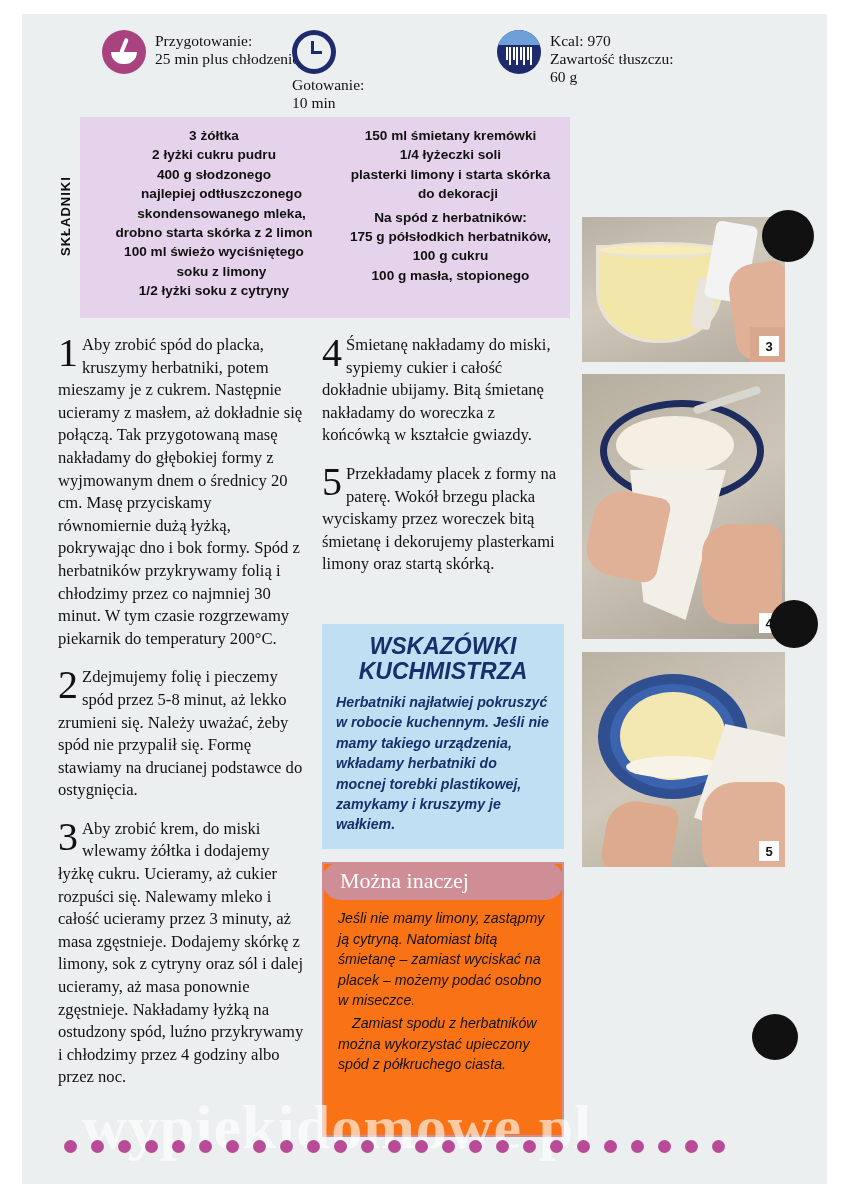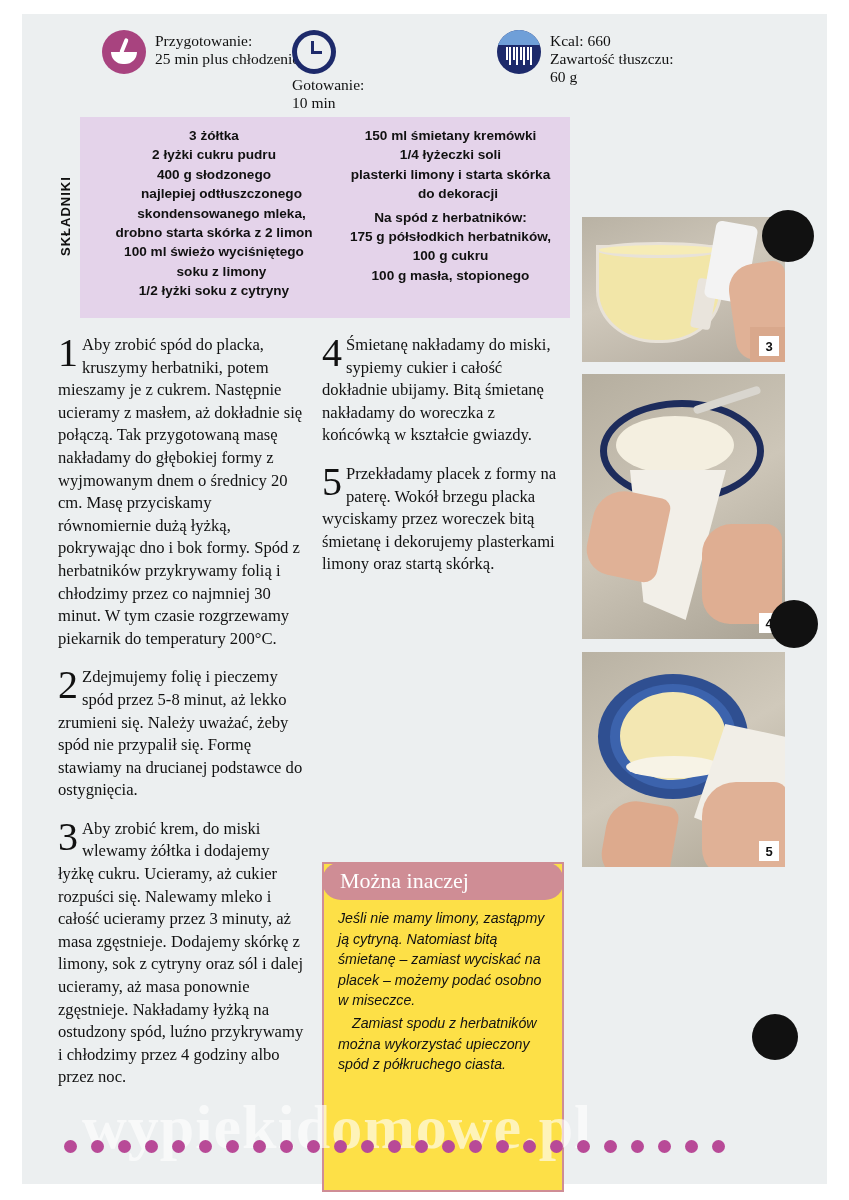--- a/index.html
+++ b/index.html
@@ -45,21 +45,21 @@
   .col2{left:300px;top:320px;width:240px;}
   .step{position:relative;margin-bottom:16px;}
   .step .num{float:left;font-family:"Liberation Serif",serif;font-size:40px;line-height:36px;font-weight:400;margin-right:4px;margin-top:1px;}
   .step p{margin:0;}
 
   
   .tips{position:absolute;left:300px;top:610px;width:242px;background:#bfe0f2;padding:10px 14px 14px 14px;box-sizing:border-box;}
   .tips h3{margin:0 0 8px 0;font-family:"Liberation Sans",sans-serif;font-style:italic;font-weight:700;font-size:23px;line-height:25px;color:#16306b;text-align:center;}
   .tips p{margin:0;font-family:"Liberation Sans",sans-serif;font-style:italic;font-weight:700;font-size:14.2px;line-height:20.4px;color:#16306b;}
 
-  .alt{position:absolute;left:300px;top:848px;width:242px;height:330px;box-sizing:border-box;border:2px solid #cf8d95;background:#fde047;}
+  .alt{position:absolute;left:300px;top:848px;width:242px;height:275px;box-sizing:border-box;border:2px solid #cf8d95;background:#f97316;}
   .alt-head{position:absolute;left:-2px;top:-2px;width:242px;height:38px;background:#cf8d95;border-radius:19px;display:flex;align-items:center;}
   .alt-head span{font-family:"Liberation Serif",serif;font-size:22px;color:#fff;padding-left:18px;}
   .alt-body{position:absolute;left:0;top:44px;width:100%;box-sizing:border-box;padding:0 14px;}
   .alt-body p{margin:0 0 0 0;font-family:"Liberation Sans",sans-serif;font-style:italic;font-size:14.2px;line-height:20.6px;color:#111;}
   .alt-body p.ind{text-indent:14px;margin-top:2px;}
 
   
   .photo{position:absolute;overflow:hidden;background:#c9c2b6;}
   .ph3{left:560px;top:203px;width:203px;height:145px;}
   .ph4{left:560px;top:360px;width:203px;height:265px;}
@@ -149,21 +149,21 @@
               <i></i>
               <i></i>
               <i></i>
               <i></i>
               <i></i>
               <i></i>
               <i></i>
             </div>
         </div>
         <div class="info-text">
-          <div>Kcal: 660</div>
+          <div>Kcal: 970</div>
           <div>Zawartość tłuszczu:</div>
           <div>60 g</div>
         </div>
       </div>
     </div>
 
     <div class="skladniki">SKŁADNIKI</div>
     <div class="ing-wrap">
       <div class="ing-col left" id="ing-left">
           <div>3 żółtka</div>
@@ -207,20 +207,27 @@
       <div class="step">
         <span class="num">4</span>
         <p>Śmietanę nakładamy do miski, sypiemy cukier i całość dokładnie ubijamy. Bitą śmietanę nakładamy do woreczka z końcówką w kształcie gwiazdy.</p>
       </div>
       <div class="step">
         <span class="num">5</span>
         <p>Przekładamy placek z formy na paterę. Wokół brzegu placka wyciskamy przez woreczek bitą śmietanę i dekorujemy plasterkami limony oraz startą skórką.</p>
       </div>
     </div>
 
+    <div class="tips">
+      <h3>
+        <span>WSKAZÓWKI</span><br>
+        <span>KUCHMISTRZA</span>
+      </h3>
+      <p>Herbatniki najłatwiej pokruszyć w robocie kuchennym. Jeśli nie mamy takiego urządzenia, wkładamy herbatniki do mocnej torebki plastikowej, zamykamy i kruszymy je wałkiem.</p>
+    </div>
 
     <div class="alt">
       <div class="alt-head">
         <span>Można inaczej</span>
       </div>
       <div class="alt-body">
         <p>Jeśli nie mamy limony, zastąpmy ją cytryną. Natomiast bitą śmietanę – zamiast wyciskać na placek – możemy podać osobno w miseczce.</p>
         <p class="ind">Zamiast spodu z herbatników można wykorzystać upieczony spód z półkruchego ciasta.</p>
       </div>
     </div>

